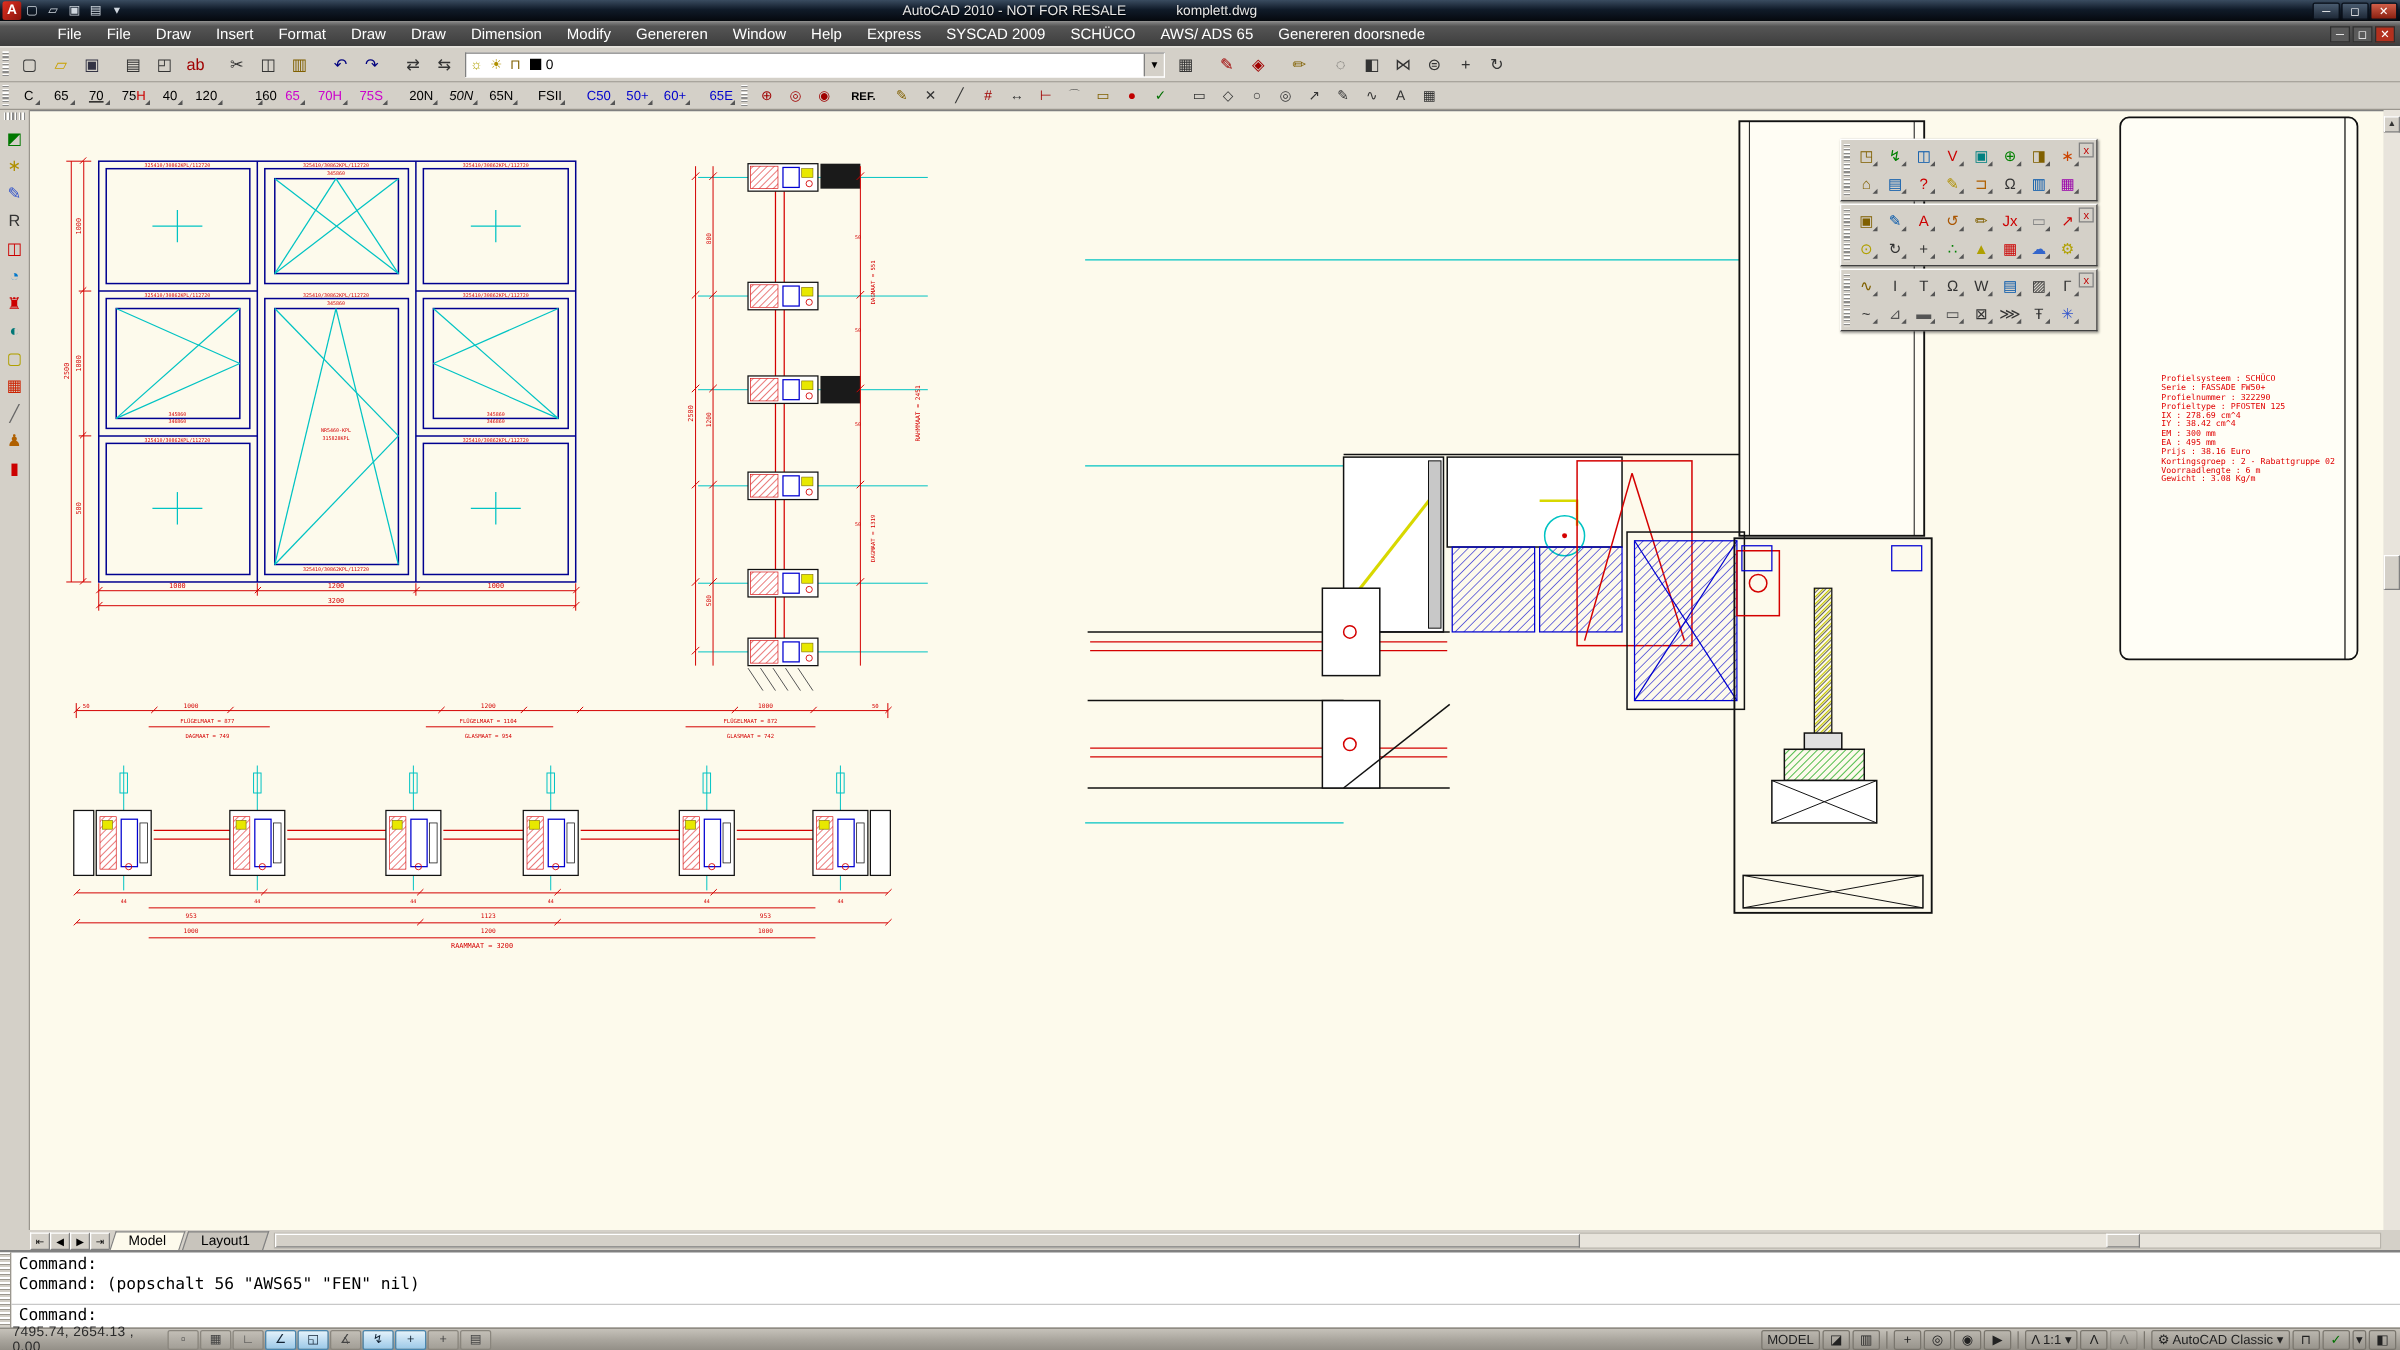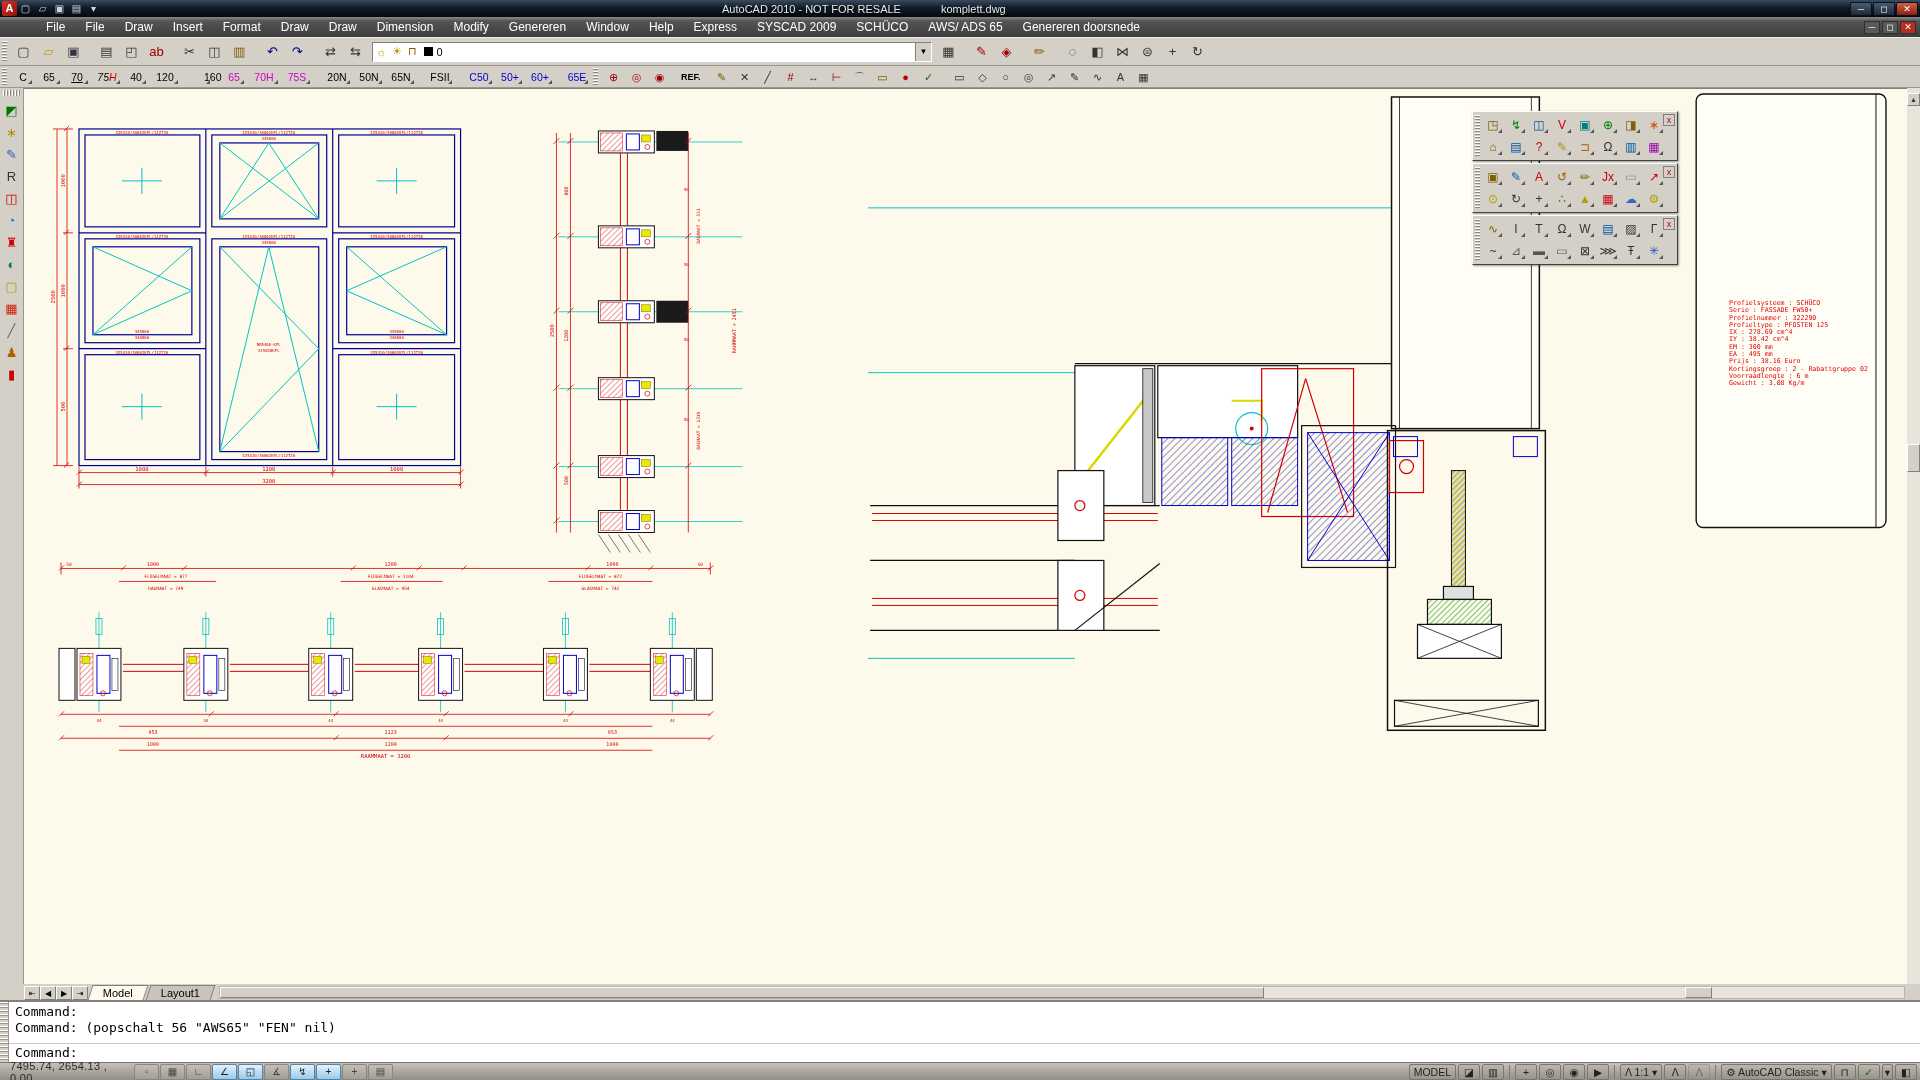--- a/index.html
+++ b/index.html
@@ -224,31 +224,31 @@
         <button class="ibtn"><span style="color: rgb(51, 51, 51);">↻</span></button>
       </span>
   </div>
 
   <div id="tb2">
     <div class="rgrip"></div>
     <span id="custombtns" style="display:flex;align-items:center">
         <button class="pbtn" style="width: 22px;"><span style="color: rgb(0, 0, 0);">C</span></button>
         <button class="pbtn" style="width: 26px;"><span style="color: rgb(0, 0, 0);">65</span></button>
         <button class="pbtn" style="width: 26px; text-decoration: underline;"><span style="color: rgb(0, 0, 0);">70</span></button>
-        <button class="pbtn" style="width: 30px; font-style: italic;"><span style="color: rgb(0, 0, 0);">75</span><span style="color: rgb(204, 0, 0);">H</span></button>
+        <button class="pbtn" style="width: 30px;"><span style="color: rgb(0, 0, 0);">75</span><span style="color: rgb(204, 0, 0);">H</span></button>
         <button class="pbtn" style="width: 24px;"><span style="color: rgb(0, 0, 0);">40</span></button>
         <button class="pbtn" style="width: 30px;"><span style="color: rgb(0, 0, 0);">120</span></button>
         <button class="pbtn" style="width: 30px;"><span style="color: rgb(0, 0, 0); margin-left: 20px;">160</span></button>
         <i class="tsep"></i>
         <button class="pbtn" style="width: 24px;"><span style="color: rgb(204, 0, 204);">65</span></button>
         <button class="pbtn" style="width: 32px;"><span style="color: rgb(204, 0, 204);">70H</span></button>
         <button class="pbtn" style="width: 30px;"><span style="color: rgb(204, 0, 204);">75S</span></button>
         <i class="tsep"></i>
         <button class="pbtn" style="width: 30px;"><span style="color: rgb(0, 0, 0);">20N</span></button>
-        <button class="pbtn" style="width: 30px;"><span style="color: rgb(0, 0, 0);">50N</span></button>
+        <button class="pbtn" style="width: 30px; font-style: italic;"><span style="color: rgb(0, 0, 0);">50N</span></button>
         <button class="pbtn" style="width: 30px;"><span style="color: rgb(0, 0, 0);">65N</span></button>
         <i class="tsep"></i>
         <button class="pbtn" style="width: 28px;"><span style="color: rgb(0, 0, 0);">FSII</span></button>
         <i class="tsep"></i>
         <button class="pbtn" style="width: 30px;"><span style="color: rgb(0, 0, 204);">C50</span></button>
         <button class="pbtn" style="width: 28px;"><span style="color: rgb(0, 0, 204);">50+</span></button>
         <button class="pbtn" style="width: 28px;"><span style="color: rgb(0, 0, 204);">60+</span></button>
         <i class="tsep"></i>
         <button class="pbtn" style="width: 26px;"><span style="color: rgb(0, 0, 204);">65E</span></button>
       </span>

